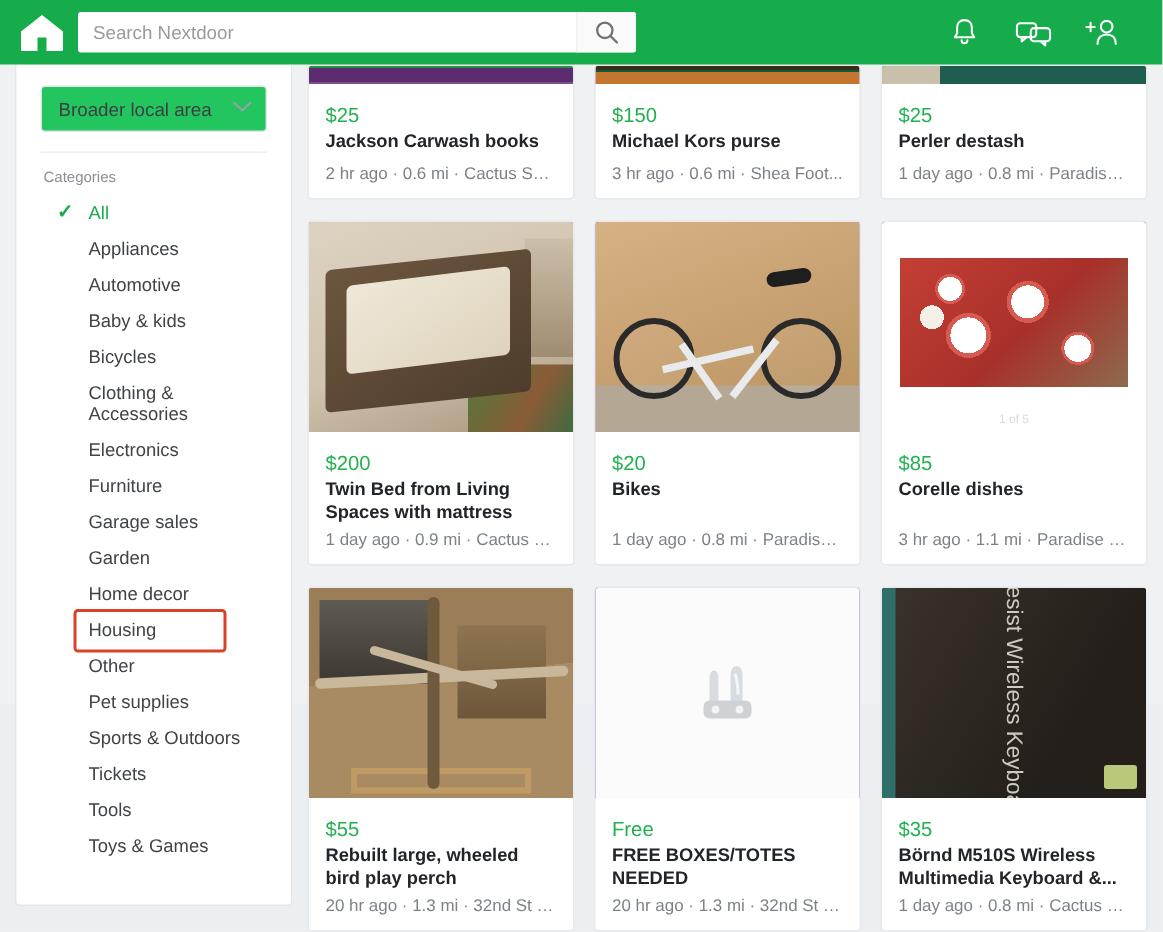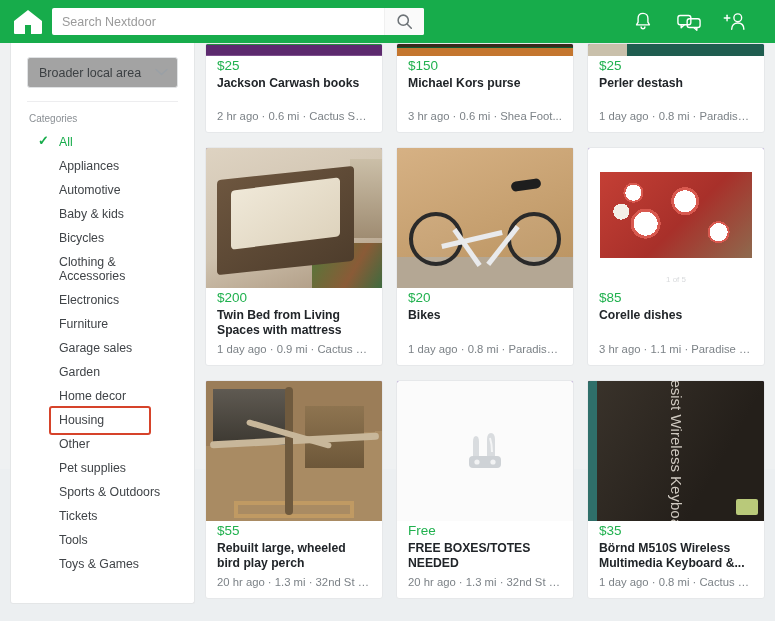--- a/index.html
+++ b/index.html
@@ -43,21 +43,21 @@
   .sidebar {
     position: absolute; left: 10px; top: 43px; width: 185px;
     background: #fff; border: 1px solid #e4e6e7; border-top: none;
     border-radius: 0 0 3px 3px; padding: 14px 0 12px 0;
     height: 561px; overflow: hidden;
   }
   .side-label { font-size: 11.5px; color: #8a8f94; padding: 0 18px; margin-bottom: 9px; }
   .select-box {
     margin: 0 16px; height: 31px; border: 1px solid #e0e2e4; border-radius: 3px;
     display: flex; align-items: center; justify-content: space-between;
-    padding: 0 9px 0 11px; cursor: pointer; background: #a3a3a3;
+    padding: 0 9px 0 11px; cursor: pointer; background: #22c55e;
   }
   .select-val { font-size: 12.5px; color: #3c4043; }
   .chev { color: #9aa0a6; font-size: 10px; line-height: 1; }
   .divider { height: 1px; background: #ededef; margin: 13px 16px 0 16px; }
   .cat-label { font-size: 10px; color: #8a8f94; padding: 11px 18px 6px 18px; }
   .cat-list { list-style: none; }
   .cat-item {
     position: relative; font-size: 12.3px; color: #404448;
     padding: 5px 10px 5px 48px; cursor: pointer; line-height: 14px;
   }
@@ -79,21 +79,21 @@
     width: 178px; background: #fff; border: 1px solid #e6e8ea;
     border-radius: 3px; overflow: hidden; cursor: pointer;
     display: flex; flex-direction: column;
   }
   .card.partial { height: 90px; }
   .card.partial .thumb { height: 12px; }
   .card .thumb {
     width: 100%; height: 140px; background: #4c1d95;
     position: relative; overflow: hidden; flex: 0 0 auto;
   }
-  .card-body { padding: 2px 10px 9px 11px; flex: 1 1 auto; display: flex; flex-direction: column; }
+  .card-body { padding: 13px 10px 9px 11px; flex: 1 1 auto; display: flex; flex-direction: column; }
   .price { font-size: 13.5px; color: #21b14f; margin-bottom: 3px; line-height: 15px; }
   .title {
     font-size: 12.2px; color: #212529; font-weight: bold; line-height: 15px;
     margin-bottom: 4px;
   }
   .meta { font-size: 11.3px; color: #7c8287; margin-top: auto; line-height: 14px;
           white-space: nowrap; overflow: hidden; text-overflow: ellipsis; }
   .counter { position: absolute; bottom: 4px; left: 0; right: 0; text-align: center;
              font-size: 8px; color: #d8dadc; }
 

